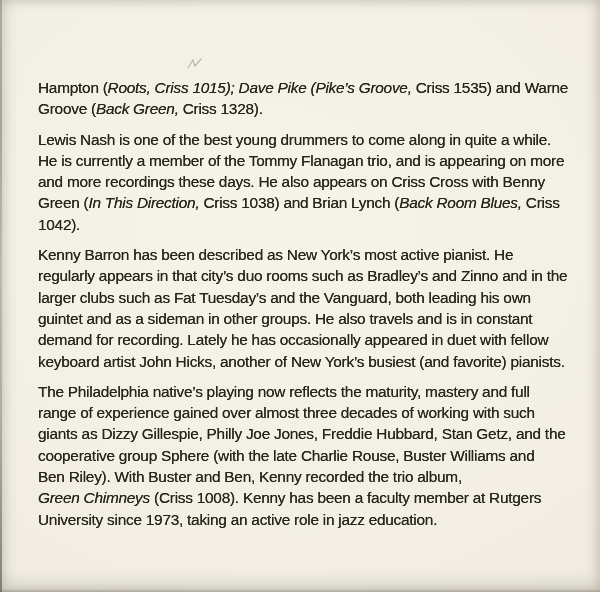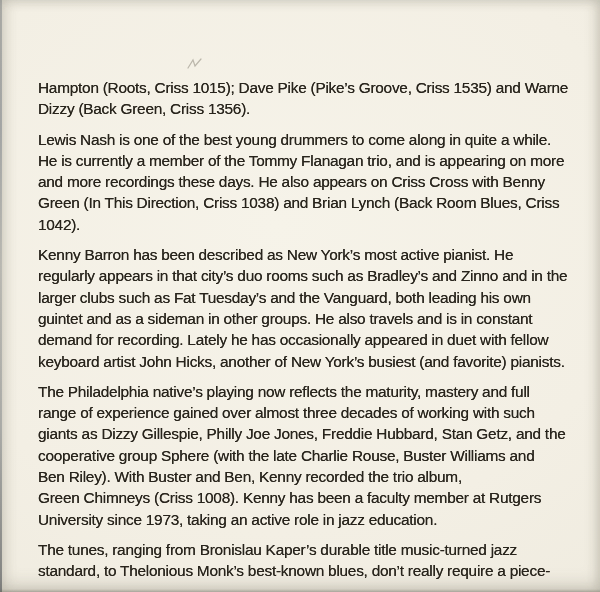--- a/index.html
+++ b/index.html
@@ -33,37 +33,37 @@
   }
   
   .notes{
     position:absolute;left:38px;top:77px;width:540px;
     font-size:15.4px;line-height:21.3px;letter-spacing:-0.25px;
     color:#28241c;
     text-shadow:0 0 .45px rgba(40,36,28,.85);
   }
   .notes p{margin:0 0 9px 0;white-space:nowrap;}
   .seg{font-style:normal;text-align:center;}
-  .seg.it{}
+  .seg.it{font-style:italic;}
   
   .pencil{position:absolute;left:186px;top:57px;opacity:.55;}
 </style>
 </head>
 <body>
 
 <div class="page">
   <div class="edge-left"></div>
   <div class="edge-bottom"></div>
 
   <div class="pencil">
     <svg width="18" height="14" viewBox="0 0 18 14">
       <path d="M2 11 L7 3 L9 9 L15 2" stroke="#8d887c" stroke-width="1.2" fill="none" stroke-linecap="round"></path>
     </svg>
   </div>
 
   <div class="notes">
-      <p><span class="seg">Hampton (</span><span class="seg it">Roots, Criss 1015); Dave Pike (Pike’s Groove,</span><span class="seg"> Criss 1535) and Warne</span><br><span class="seg">Dizzy (</span><span class="seg it">Back Green,</span><span class="seg"> Criss 1356).</span></p>
+      <p><span class="seg">Hampton (</span><span class="seg it">Roots, Criss 1015); Dave Pike (Pike’s Groove,</span><span class="seg"> Criss 1535) and Warne</span><br><span class="seg">Groove (</span><span class="seg it">Back Green,</span><span class="seg"> Criss 1328).</span></p>
       <p><span class="seg">Lewis Nash is one of the best young drummers to come along in quite a while.</span><br><span class="seg">He is currently a member of the Tommy Flanagan trio, and is appearing on more</span><br><span class="seg">and more recordings these days. He also appears on Criss Cross with Benny</span><br><span class="seg">Green (</span><span class="seg it">In This Direction,</span><span class="seg"> Criss 1038) and Brian Lynch (</span><span class="seg it">Back Room Blues,</span><span class="seg"> Criss</span><br><span class="seg">1042).</span></p>
       <p><span class="seg">Kenny Barron has been described as New York’s most active pianist. He</span><br><span class="seg">regularly appears in that city’s duo rooms such as Bradley’s and Zinno and in the</span><br><span class="seg">larger clubs such as Fat Tuesday’s and the Vanguard, both leading his own</span><br><span class="seg">guintet and as a sideman in other groups. He also travels and is in constant</span><br><span class="seg">demand for recording. Lately he has occasionally appeared in duet with fellow</span><br><span class="seg">keyboard artist John Hicks, another of New York’s busiest (and favorite) pianists.</span></p>
       <p><span class="seg">The Philadelphia native’s playing now reflects the maturity, mastery and full</span><br><span class="seg">range of experience gained over almost three decades of working with such</span><br><span class="seg">giants as Dizzy Gillespie, Philly Joe Jones, Freddie Hubbard, Stan Getz, and the</span><br><span class="seg">cooperative group Sphere (with the late Charlie Rouse, Buster Williams and</span><br><span class="seg">Ben Riley). With Buster and Ben, Kenny recorded the trio album,</span><br><span class="seg it">Green Chimneys</span><span class="seg"> (Criss 1008). Kenny has been a faculty member at Rutgers</span><br><span class="seg">University since 1973, taking an active role in jazz education.</span></p>
-      <p><span class="seg">The tunes, ranging from Bronislau Kaper’s durable title music-turned jazz</span><br><span class="seg">standard, to Thelonious Monk’s best-known blues, don’t really require a piece-</span></p>
+      <p><br></p>
     </div>
 </div>
 
 </body></html>

